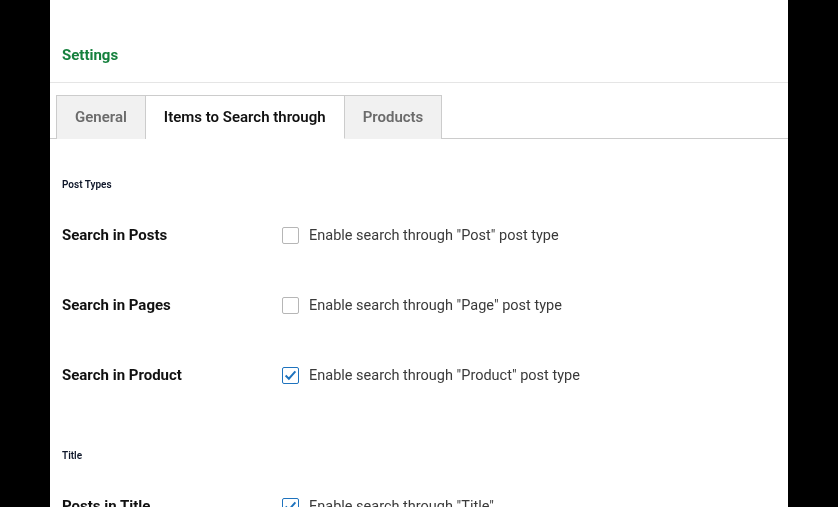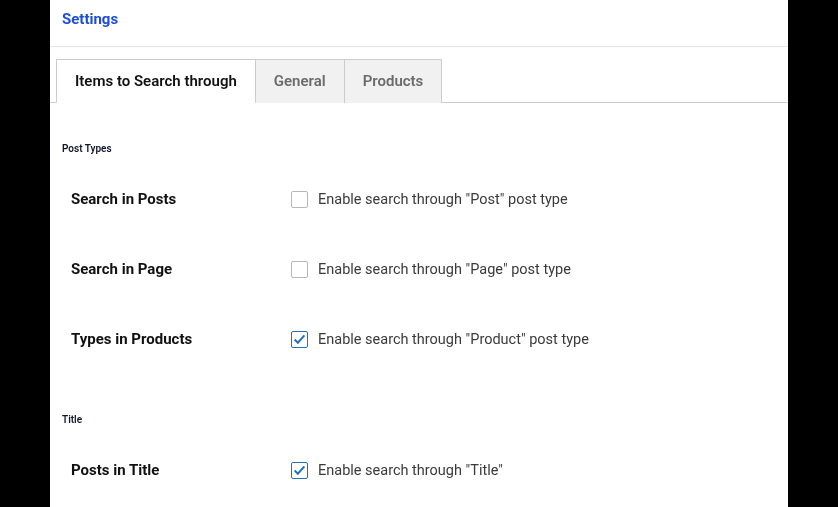--- a/index.html
+++ b/index.html
@@ -27,21 +27,22 @@
       height: 100%;
       overflow: hidden;
     }
     .panel-header {
       padding: 10px 12px 18px 12px;
       border-bottom: 1px solid #e5e5e5;
     }
     .panel-title {
       font-size: 15px;
       font-weight: 700;
-      color: #1d4ed8;
+      color: #15803d;
+      margin-top: 36px;
     }
     .tabs-row {
       display: flex;
       border-bottom: 1px solid #ccc;
       padding-left: 6px;
       margin-top: 0;
     }
     .tab {
       padding: 12px 18px;
       font-size: 15px;
@@ -76,21 +77,20 @@
       display: flex;
       align-items: center;
       padding: 26px 0;
     }
     .field-label {
       width: 220px;
       font-size: 15px;
       font-weight: 700;
       color: #111;
       flex-shrink: 0;
-      margin-left: 9px;
     }
     .field-control {
       display: flex;
       align-items: center;
       gap: 10px;
     }
     .checkbox {
       width: 17px;
       height: 17px;
       border: 1px solid #b6b6b6;
@@ -121,51 +121,51 @@
 </head>
 <body>
 
 <div class="page-wrap">
   <div class="panel">
     <div class="panel-header">
       <div class="panel-title">Settings</div>
     </div>
 
     <div class="tabs-row">
+      <div class="tab">General</div>
       <div class="tab active">Items to Search through</div>
-      <div class="tab">General</div>
       <div class="tab">Products</div>
     </div>
 
     <div class="content">
 
       <div class="section-heading">Post Types</div>
 
       <div class="field-row">
         <div class="field-label">Search in Posts</div>
         <div class="field-control">
           <span class="checkbox">
             
           </span>
           <span class="field-desc">Enable search through "Post" post type</span>
         </div>
       </div>
 
       <div class="field-row">
-        <div class="field-label">Search in Page</div>
+        <div class="field-label">Search in Pages</div>
         <div class="field-control">
           <span class="checkbox">
             
           </span>
           <span class="field-desc">Enable search through "Page" post type</span>
         </div>
       </div>
 
       <div class="field-row">
-        <div class="field-label">Types in Products</div>
+        <div class="field-label">Search in Product</div>
         <div class="field-control">
           <span class="checkbox checked">
             <svg viewBox="0 0 16 16">
                 <path d="M2 8 L6 12 L14 3" stroke="#1e73be" stroke-width="2.4" fill="none"></path>
               </svg>
           </span>
           <span class="field-desc">Enable search through "Product" post type</span>
         </div>
       </div>
 

